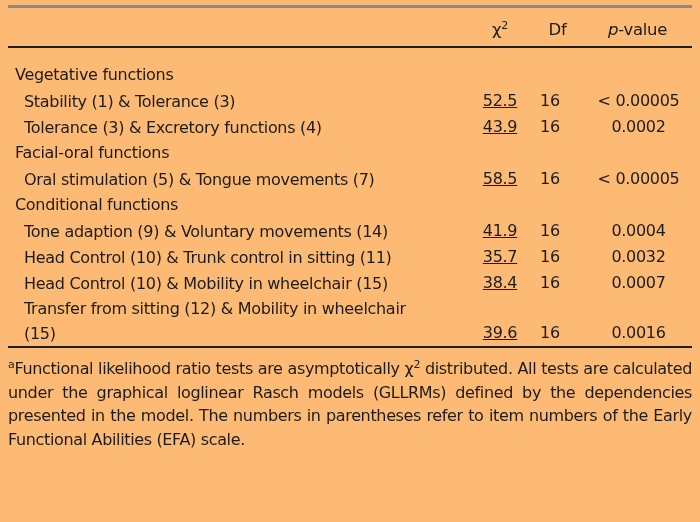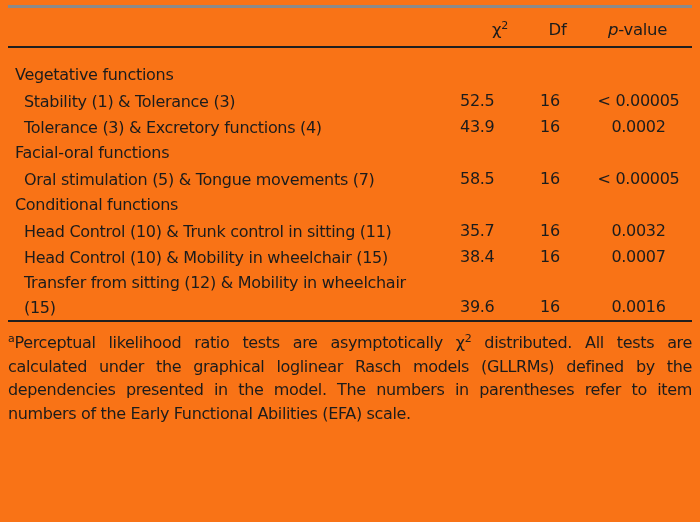--- a/index.html
+++ b/index.html
@@ -5,21 +5,21 @@
   html, body {
     margin: 0;
     padding: 0;
     background: #ffffff;
   }
   .page {
     width: 700px;
     height: 522px;
     box-sizing: border-box;
     padding: 5px 8px 0 8px;
-    background: #f97316;
+    background: #fdba74;
     font-family: "DejaVu Sans", "Liberation Sans", sans-serif;
     color: #1c1c1c;
     letter-spacing: -0.3px;
   }
   table.results {
     width: 684px;
     border-collapse: collapse;
     border-top: 3px solid #8a8a8a;
     border-bottom: 2px solid #1f1f1f;
     font-size: 16px;
@@ -54,21 +54,21 @@
   tbody tr.first-row td { padding-top: 14px; }
   td.section-title {
     padding-left: 7px;
     white-space: pre-wrap;
   }
   td.label {
     padding-left: 16px;
     white-space: pre-wrap;
     line-height: 25px;
   }
-  td.chi2 { text-align: left; }
+  td.chi2 { text-align: center; text-decoration: underline; }
   td.df   { text-align: left; margin-left: 12px; }
   td.p    { text-align: center; padding-left: 10px; margin-top: 48px; }
 
   .footnote {
     width: 684px;
     margin: 9px 0 0 0;
     font-size: 16px;
     line-height: 23.5px;
     text-align: justify;
     letter-spacing: -0.35px;
@@ -124,20 +124,26 @@
         <td class="label">Oral stimulation (5) &amp; Tongue movements (7)</td>
         <td class="chi2">58.5</td>
         <td class="df">16</td>
         <td class="p">&lt; 0.00005</td>
       </tr>
 
       <tr>
         <td class="section-title" colspan="4">Conditional functions</td>
       </tr>
       <tr>
+        <td class="label">Tone adaption (9) &amp; Voluntary movements (14)</td>
+        <td class="chi2">41.9</td>
+        <td class="df">16</td>
+        <td class="p">0.0004</td>
+      </tr>
+      <tr>
         <td class="label">Head Control (10) &amp; Trunk control in sitting (11)</td>
         <td class="chi2">35.7</td>
         <td class="df">16</td>
         <td class="p">0.0032</td>
       </tr>
       <tr>
         <td class="label">Head Control (10) &amp; Mobility in wheelchair (15)</td>
         <td class="chi2">38.4</td>
         <td class="df">16</td>
         <td class="p">0.0007</td>
@@ -146,15 +152,15 @@
         <td class="label">Transfer from sitting (12) &amp; Mobility in wheelchair
 (15)</td>
         <td class="chi2">39.6</td>
         <td class="df">16</td>
         <td class="p">0.0016</td>
       </tr>
 
     </tbody>
   </table>
 
-  <p class="footnote"><sup>a</sup><span>Perceptual likelihood ratio tests are asymptotically </span><span>χ</span><sup>2</sup><span> distributed. All tests are calculated under the graphical loglinear Rasch models (GLLRMs) defined by the dependencies presented in the model. The numbers in parentheses refer to item numbers of the Early Functional Abilities (EFA) scale.</span></p>
+  <p class="footnote"><sup>a</sup><span>Functional likelihood ratio tests are asymptotically </span><span>χ</span><sup>2</sup><span> distributed. All tests are calculated under the graphical loglinear Rasch models (GLLRMs) defined by the dependencies presented in the model. The numbers in parentheses refer to item numbers of the Early Functional Abilities (EFA) scale.</span></p>
 
 </div>
 
 </body></html>

